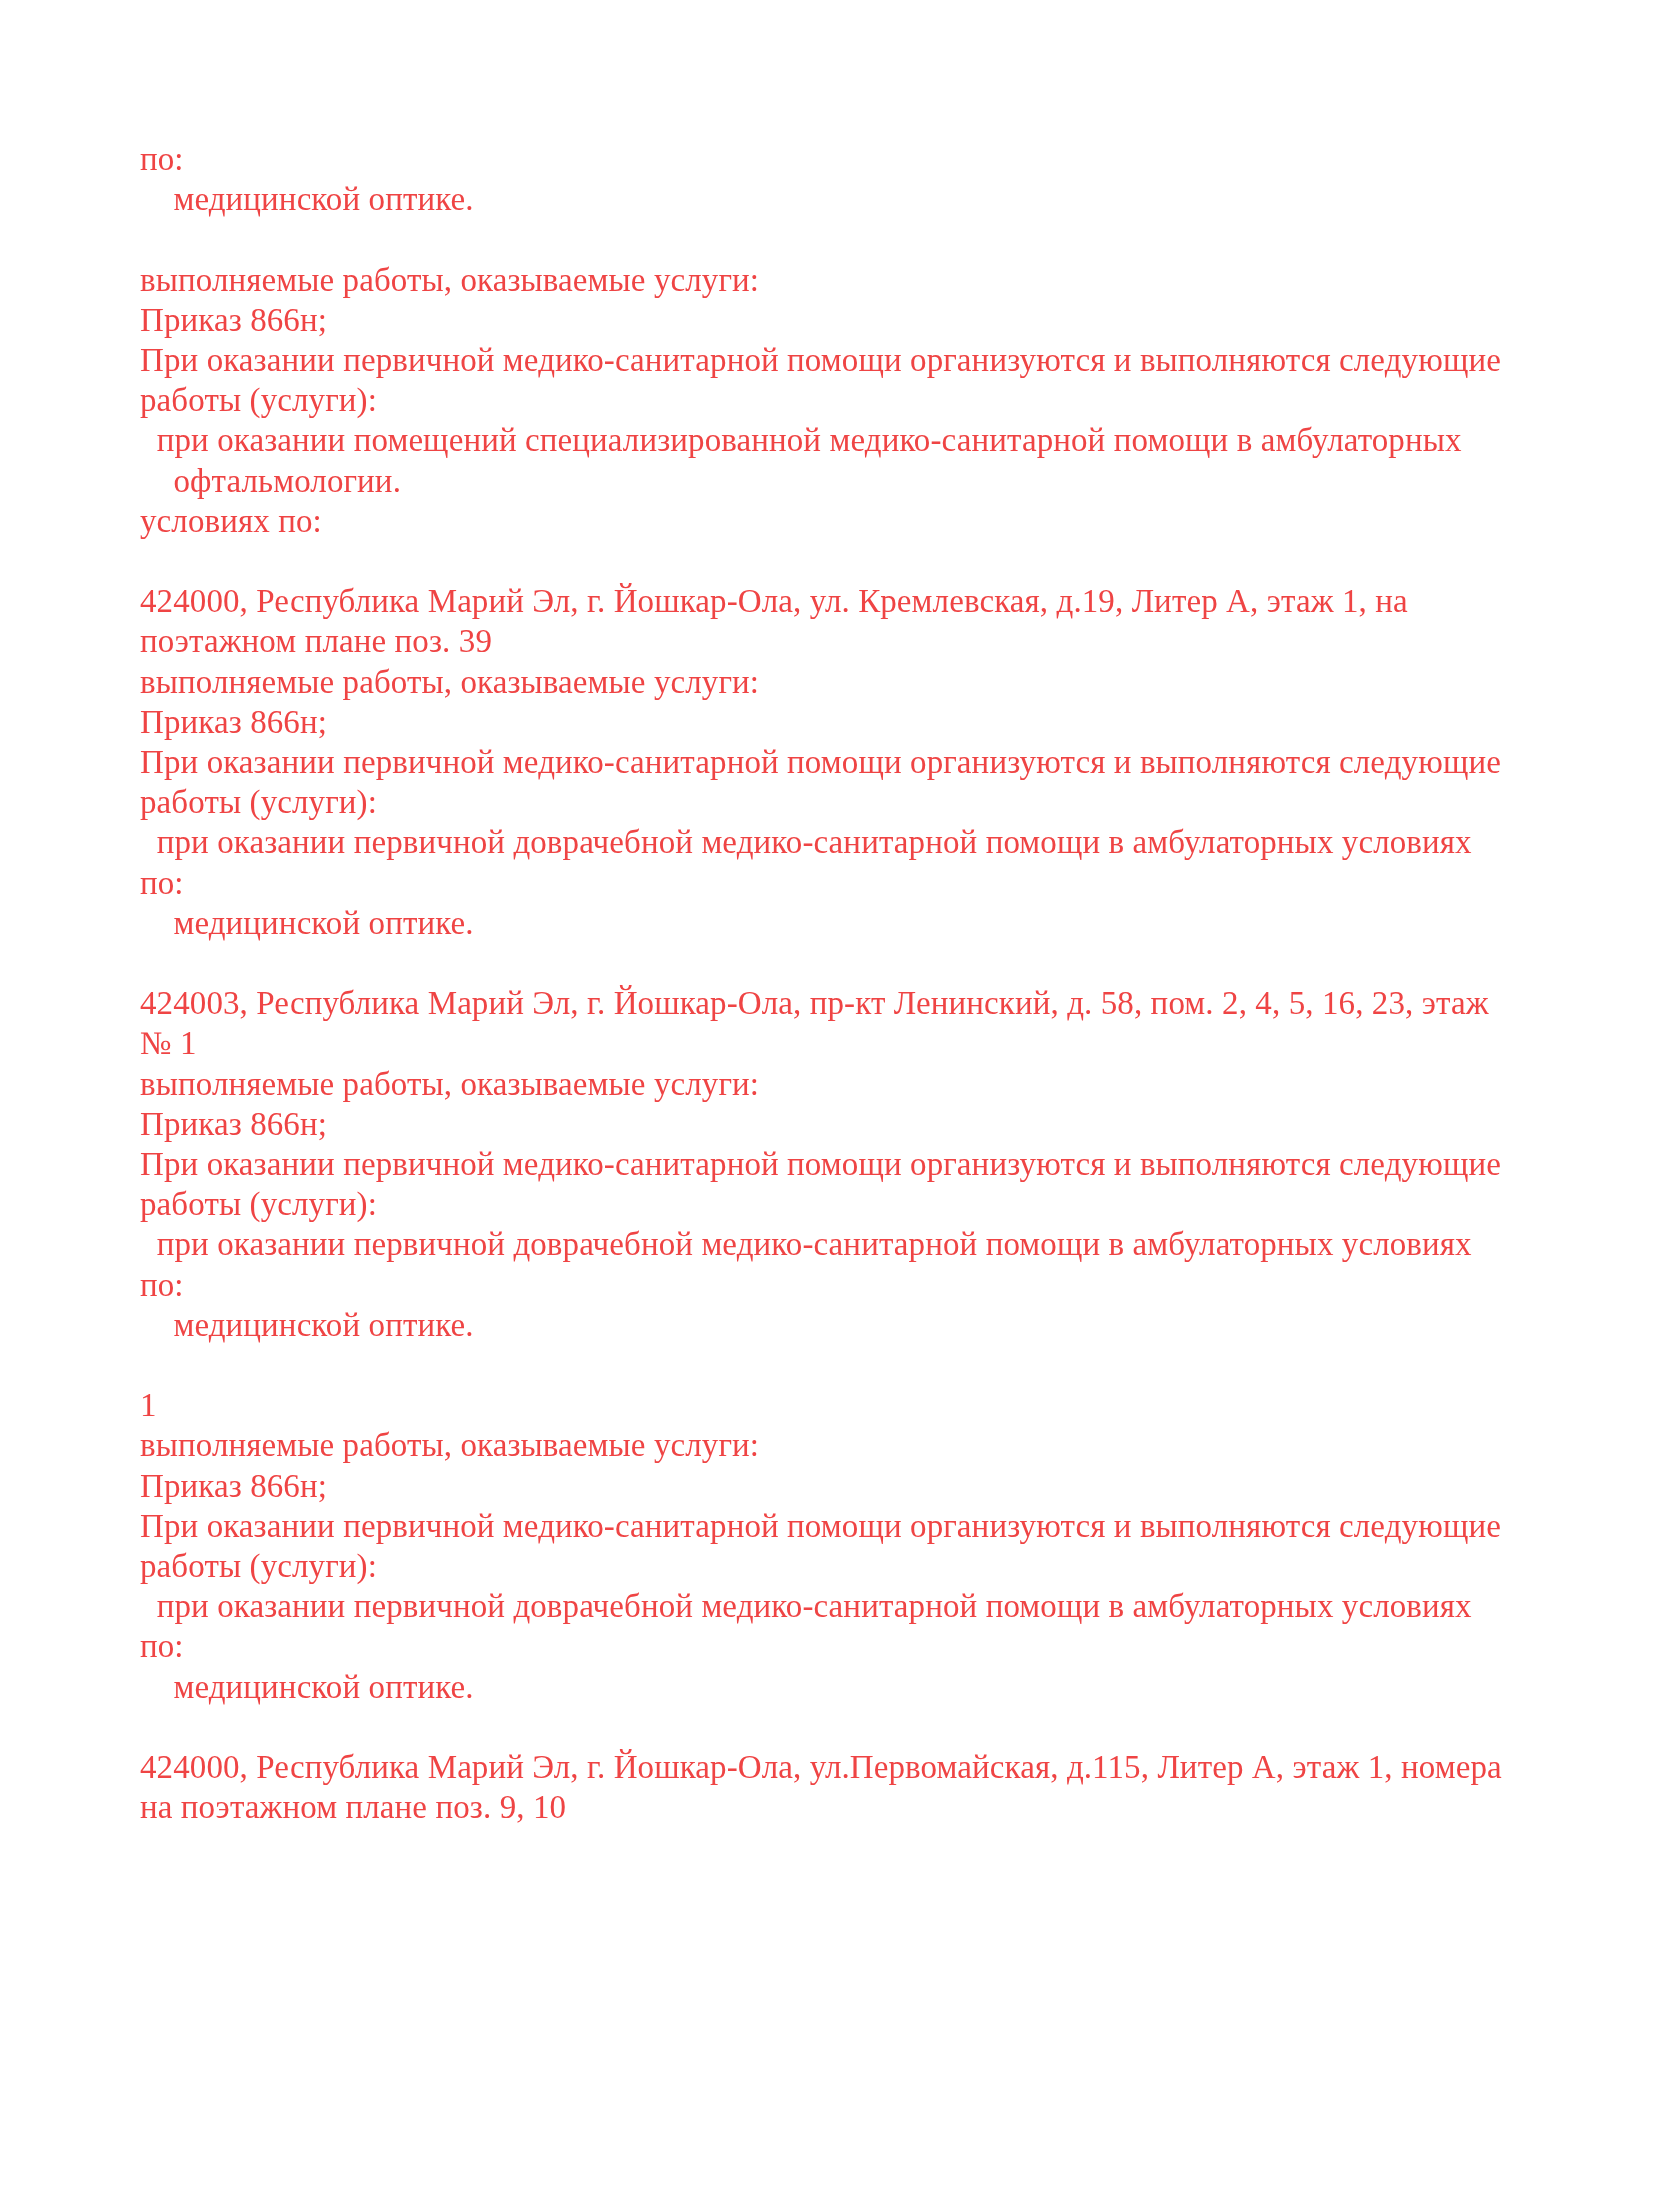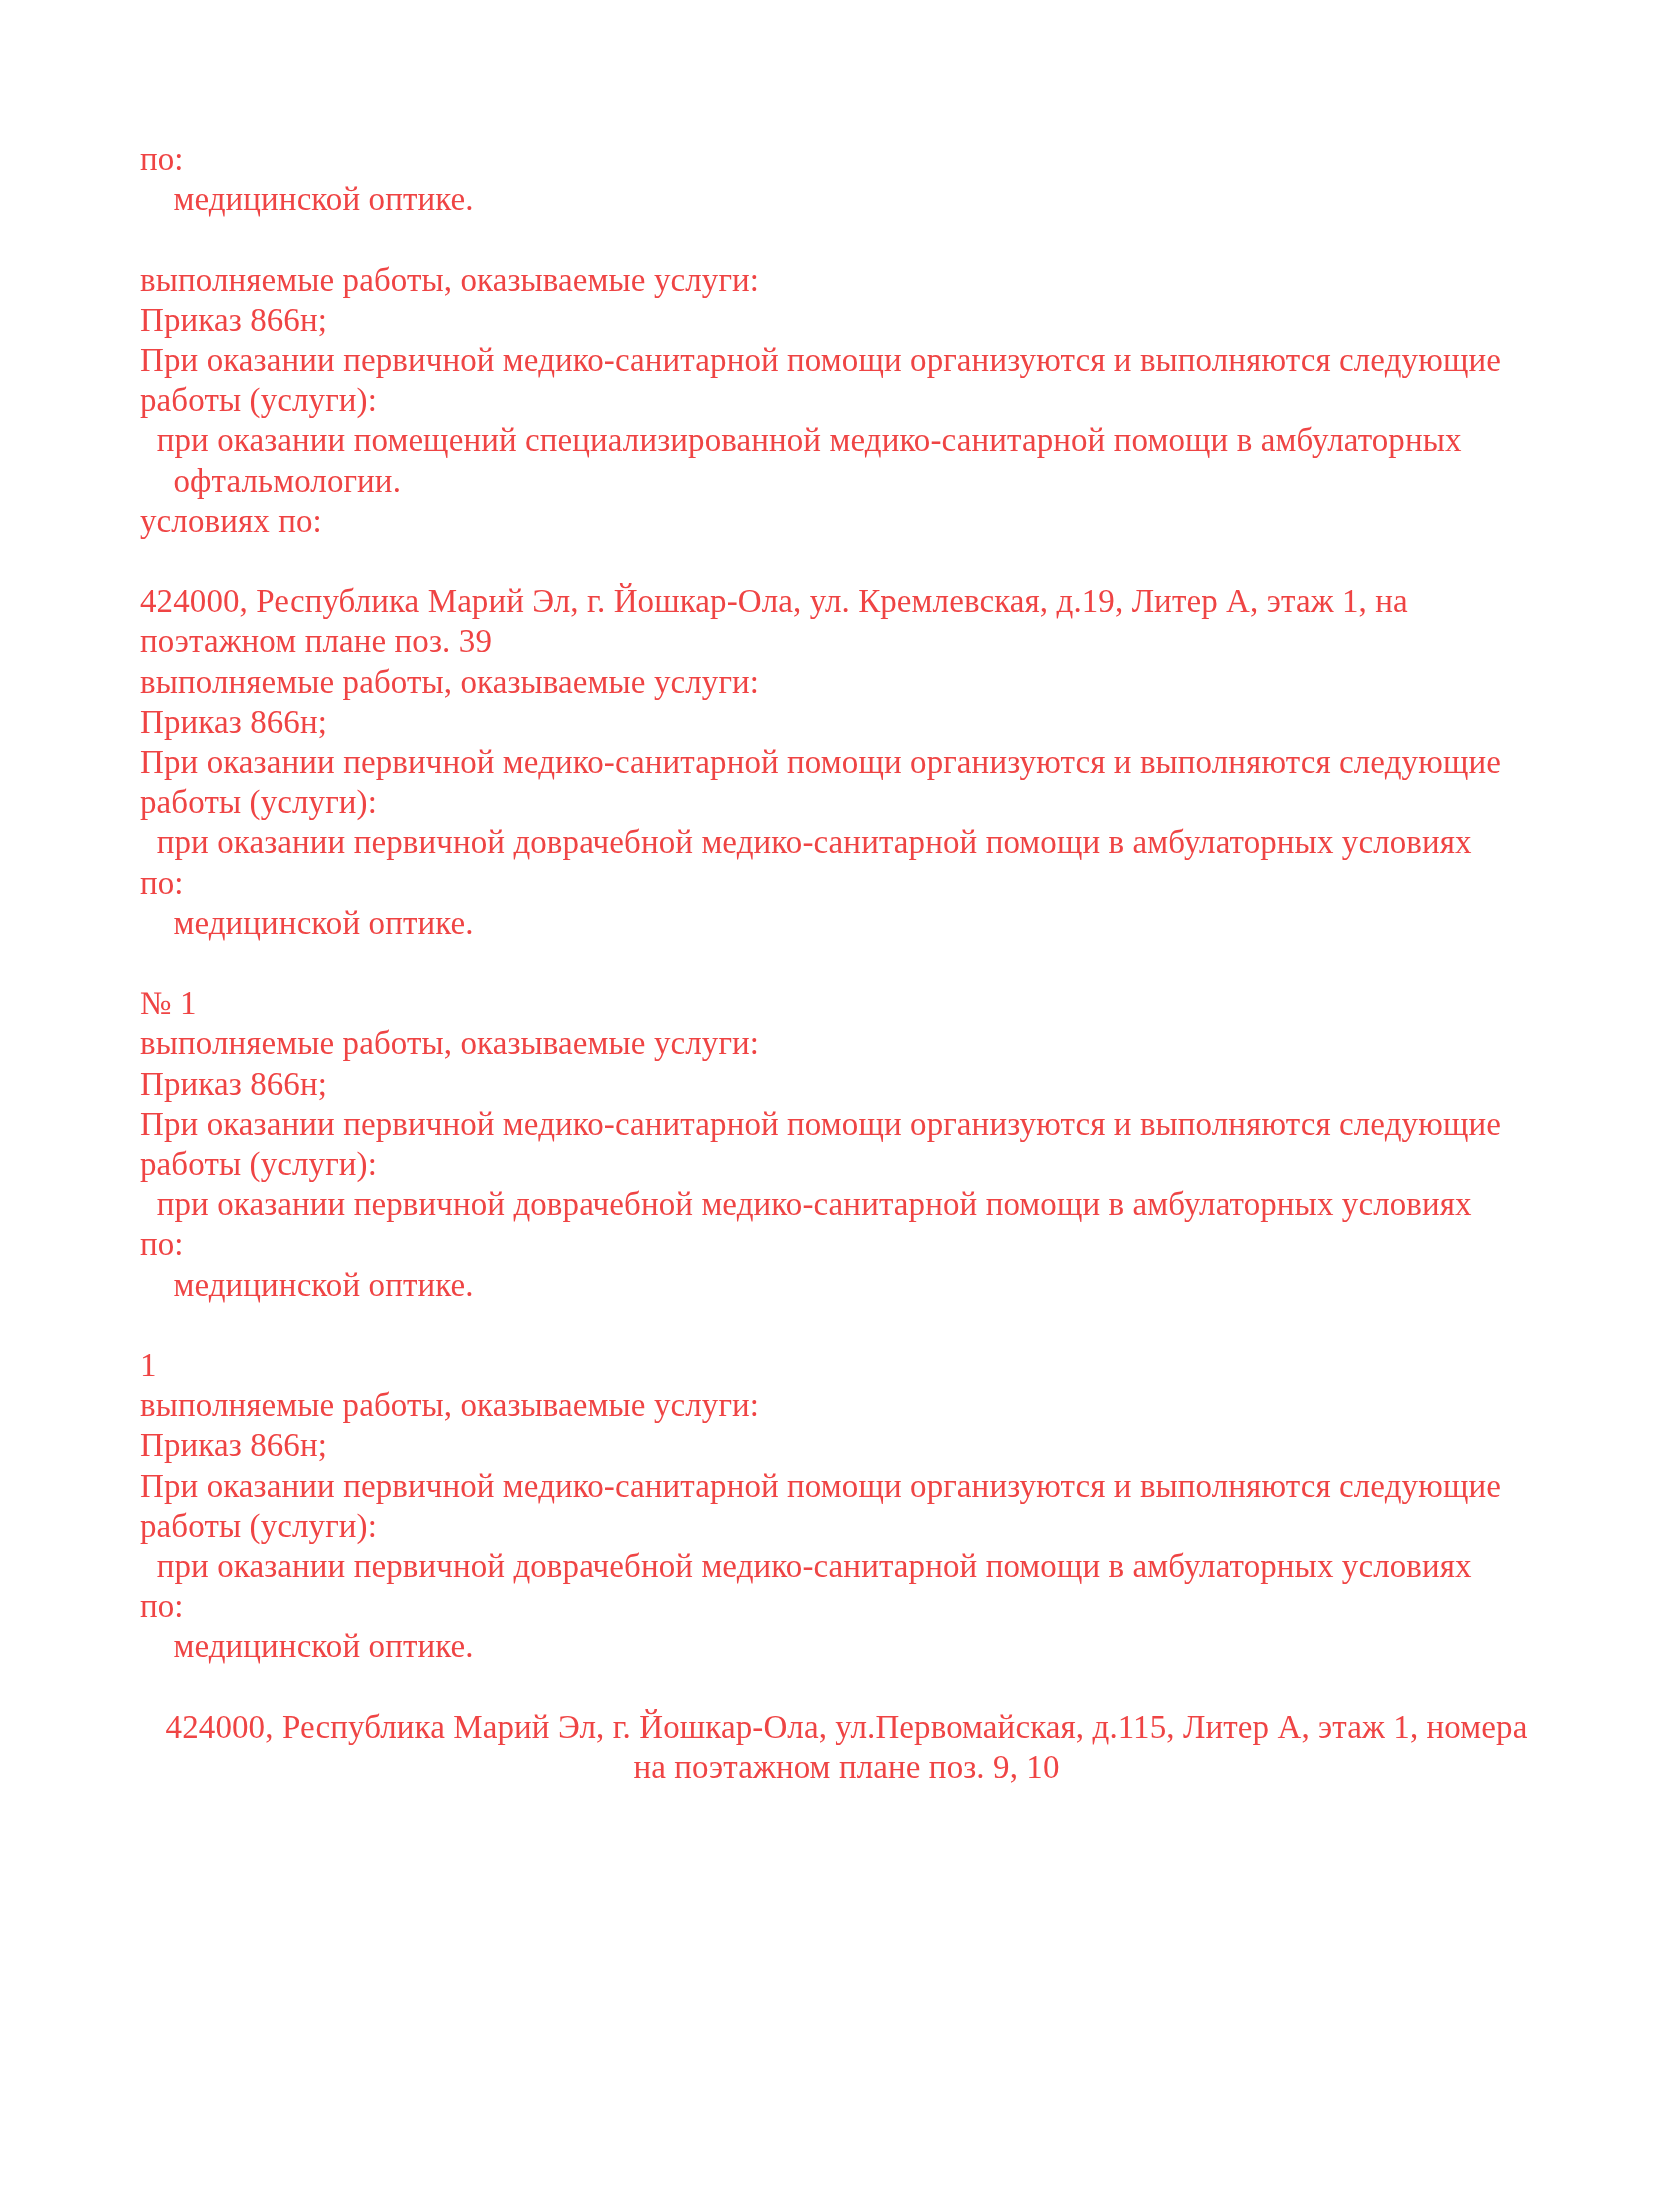--- a/index.html
+++ b/index.html
@@ -17,21 +17,20 @@
     padding: 139px 100px 0 140px;
     overflow: hidden;
     font-family: "Liberation Serif", "DejaVu Serif", serif;
   }
   .block {
     margin: 0 0 40.2px 0;
     padding: 0;
   }
   .block:last-child {
     margin-bottom: 0;
-    text-align: center;
   }
   .line {
     font-size: 33px;
     line-height: 40.2px;
     white-space: pre;   
     letter-spacing: 0.1px;
   }
 </style>
 </head>
 <body>
@@ -55,20 +54,21 @@
       <div class="line">поэтажном плане поз. 39</div>
       <div class="line">выполняемые работы, оказываемые услуги:</div>
       <div class="line">Приказ 866н;</div>
       <div class="line">При оказании первичной медико-санитарной помощи организуются и выполняются следующие</div>
       <div class="line">работы (услуги):</div>
       <div class="line">  при оказании первичной доврачебной медико-санитарной помощи в амбулаторных условиях</div>
       <div class="line">по:</div>
       <div class="line">    медицинской оптике.</div>
     </section>
     <section class="block">
+      <div class="line">424003, Республика Марий Эл, г. Йошкар-Ола, пр-кт Ленинский, д. 58, пом. 2, 4, 5, 16, 23, этаж</div>
       <div class="line">№ 1</div>
       <div class="line">выполняемые работы, оказываемые услуги:</div>
       <div class="line">Приказ 866н;</div>
       <div class="line">При оказании первичной медико-санитарной помощи организуются и выполняются следующие</div>
       <div class="line">работы (услуги):</div>
       <div class="line">  при оказании первичной доврачебной медико-санитарной помощи в амбулаторных условиях</div>
       <div class="line">по:</div>
       <div class="line">    медицинской оптике.</div>
     </section>
     <section class="block">

